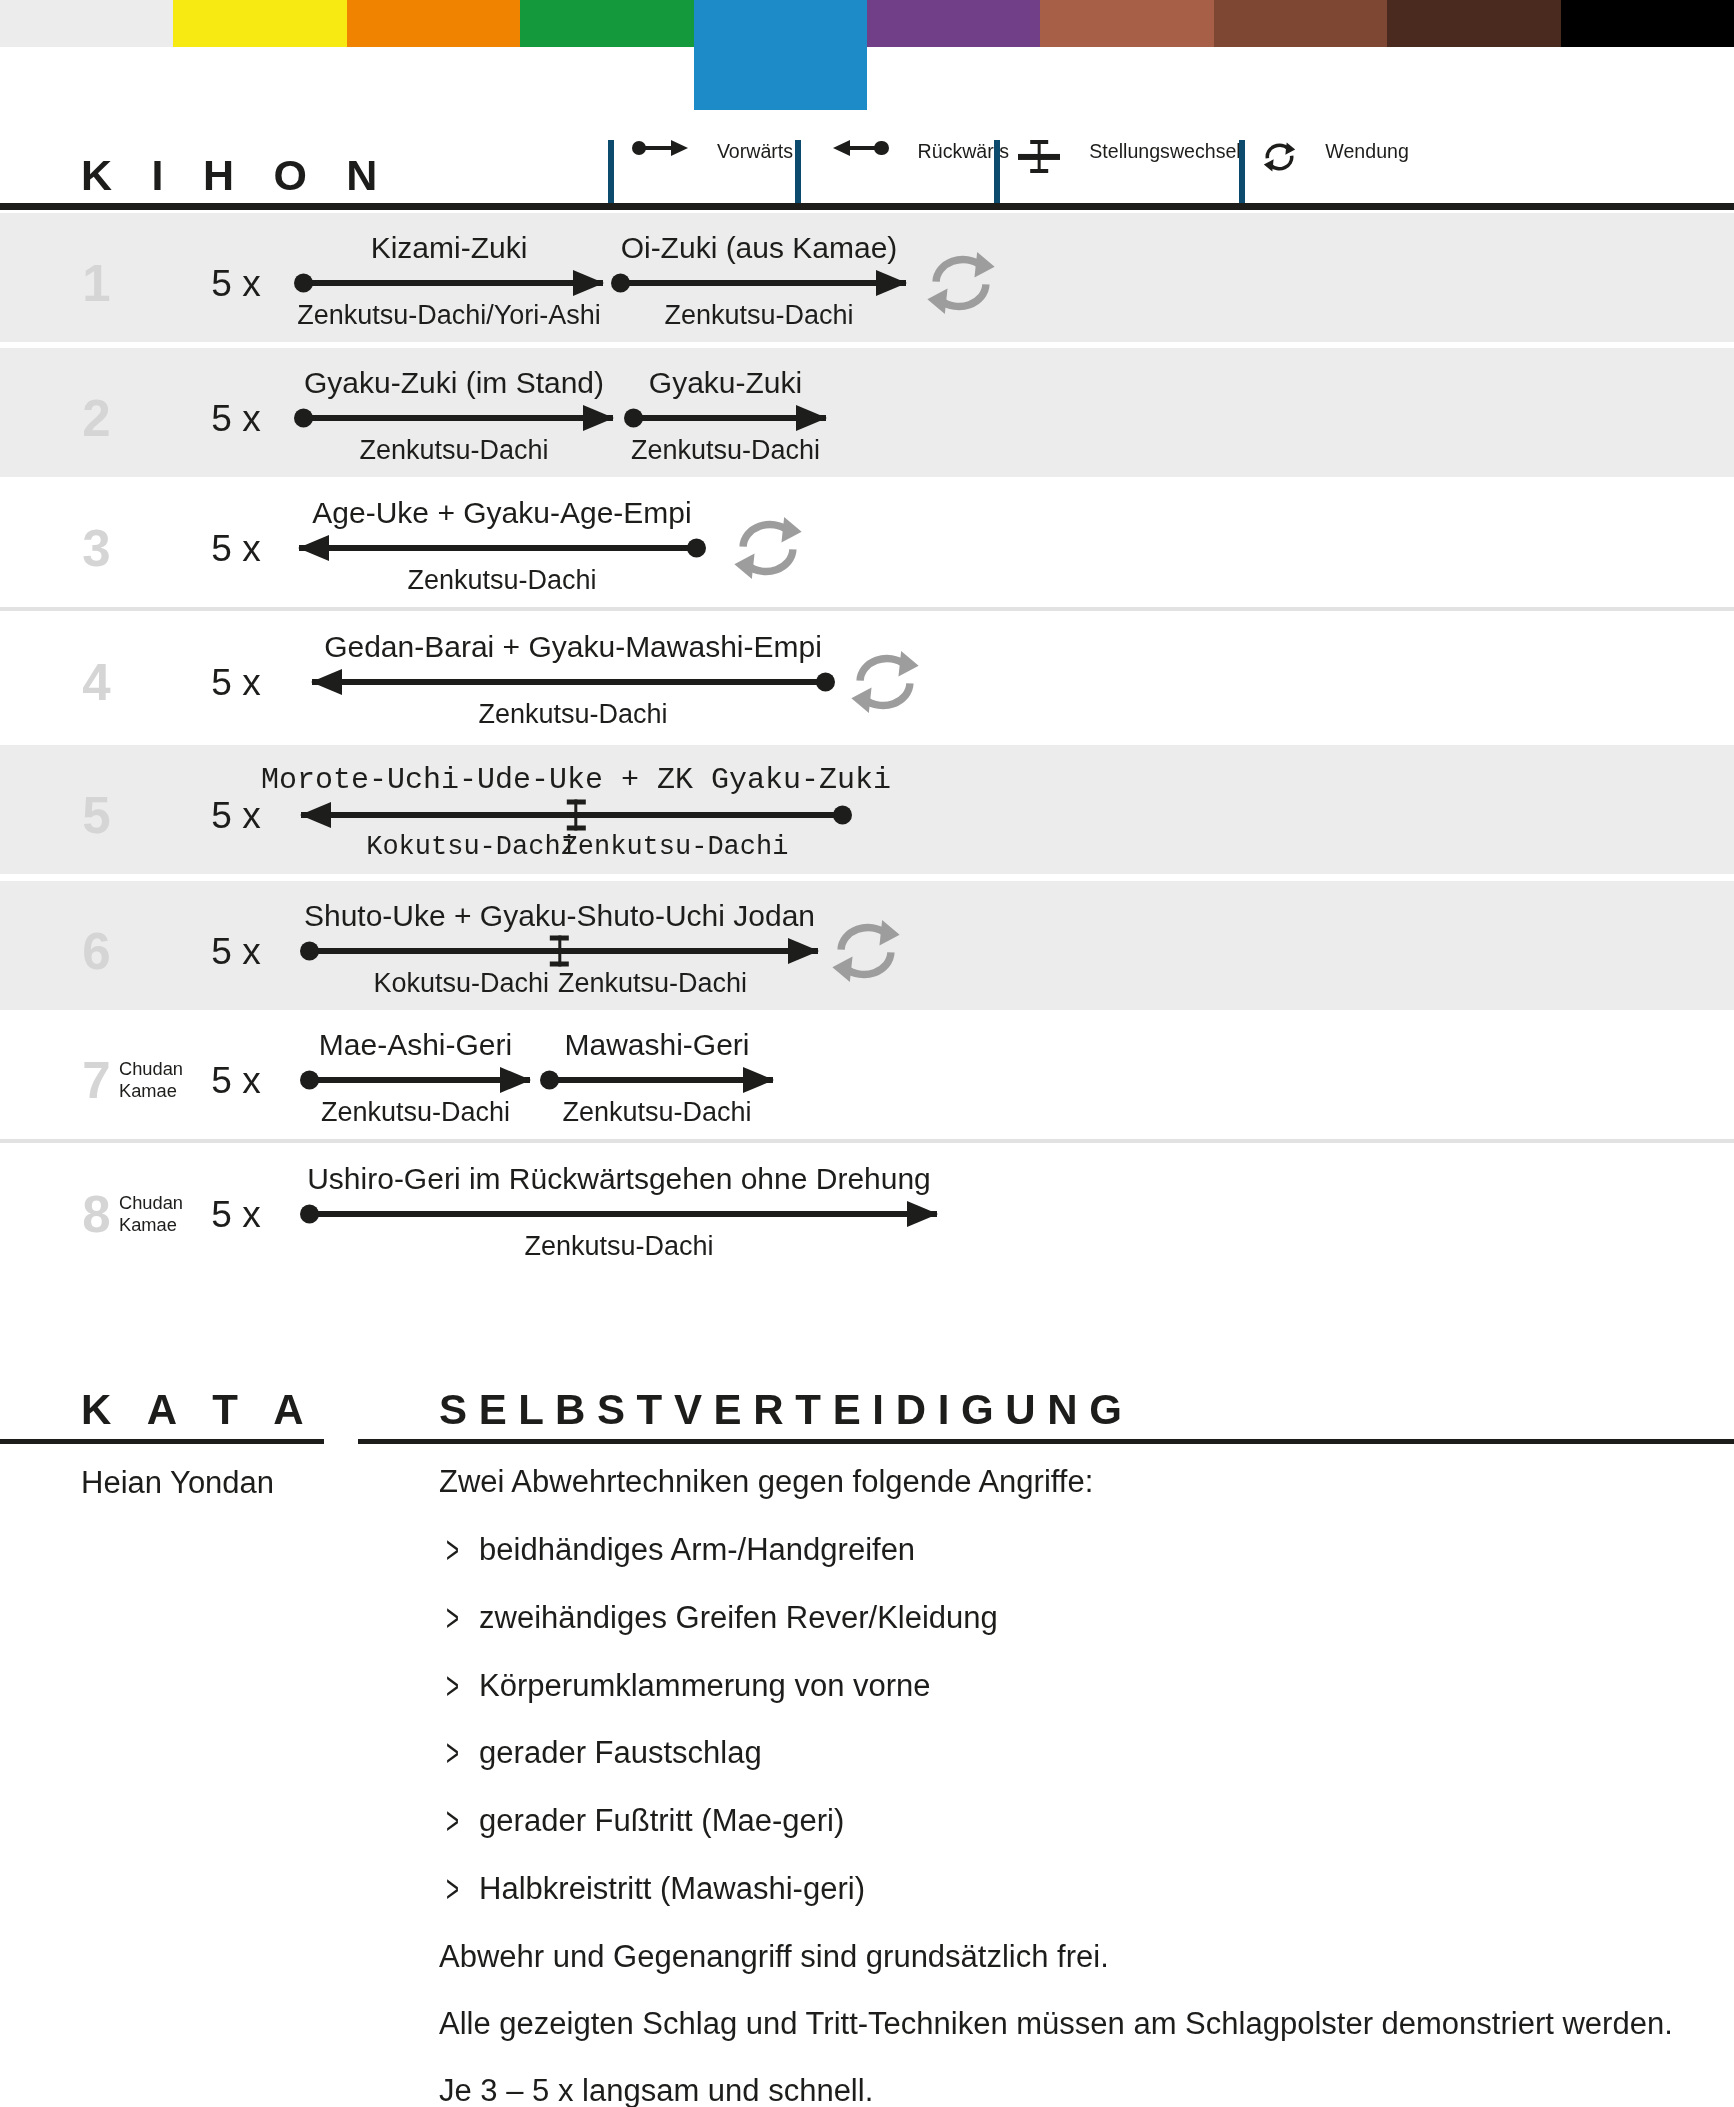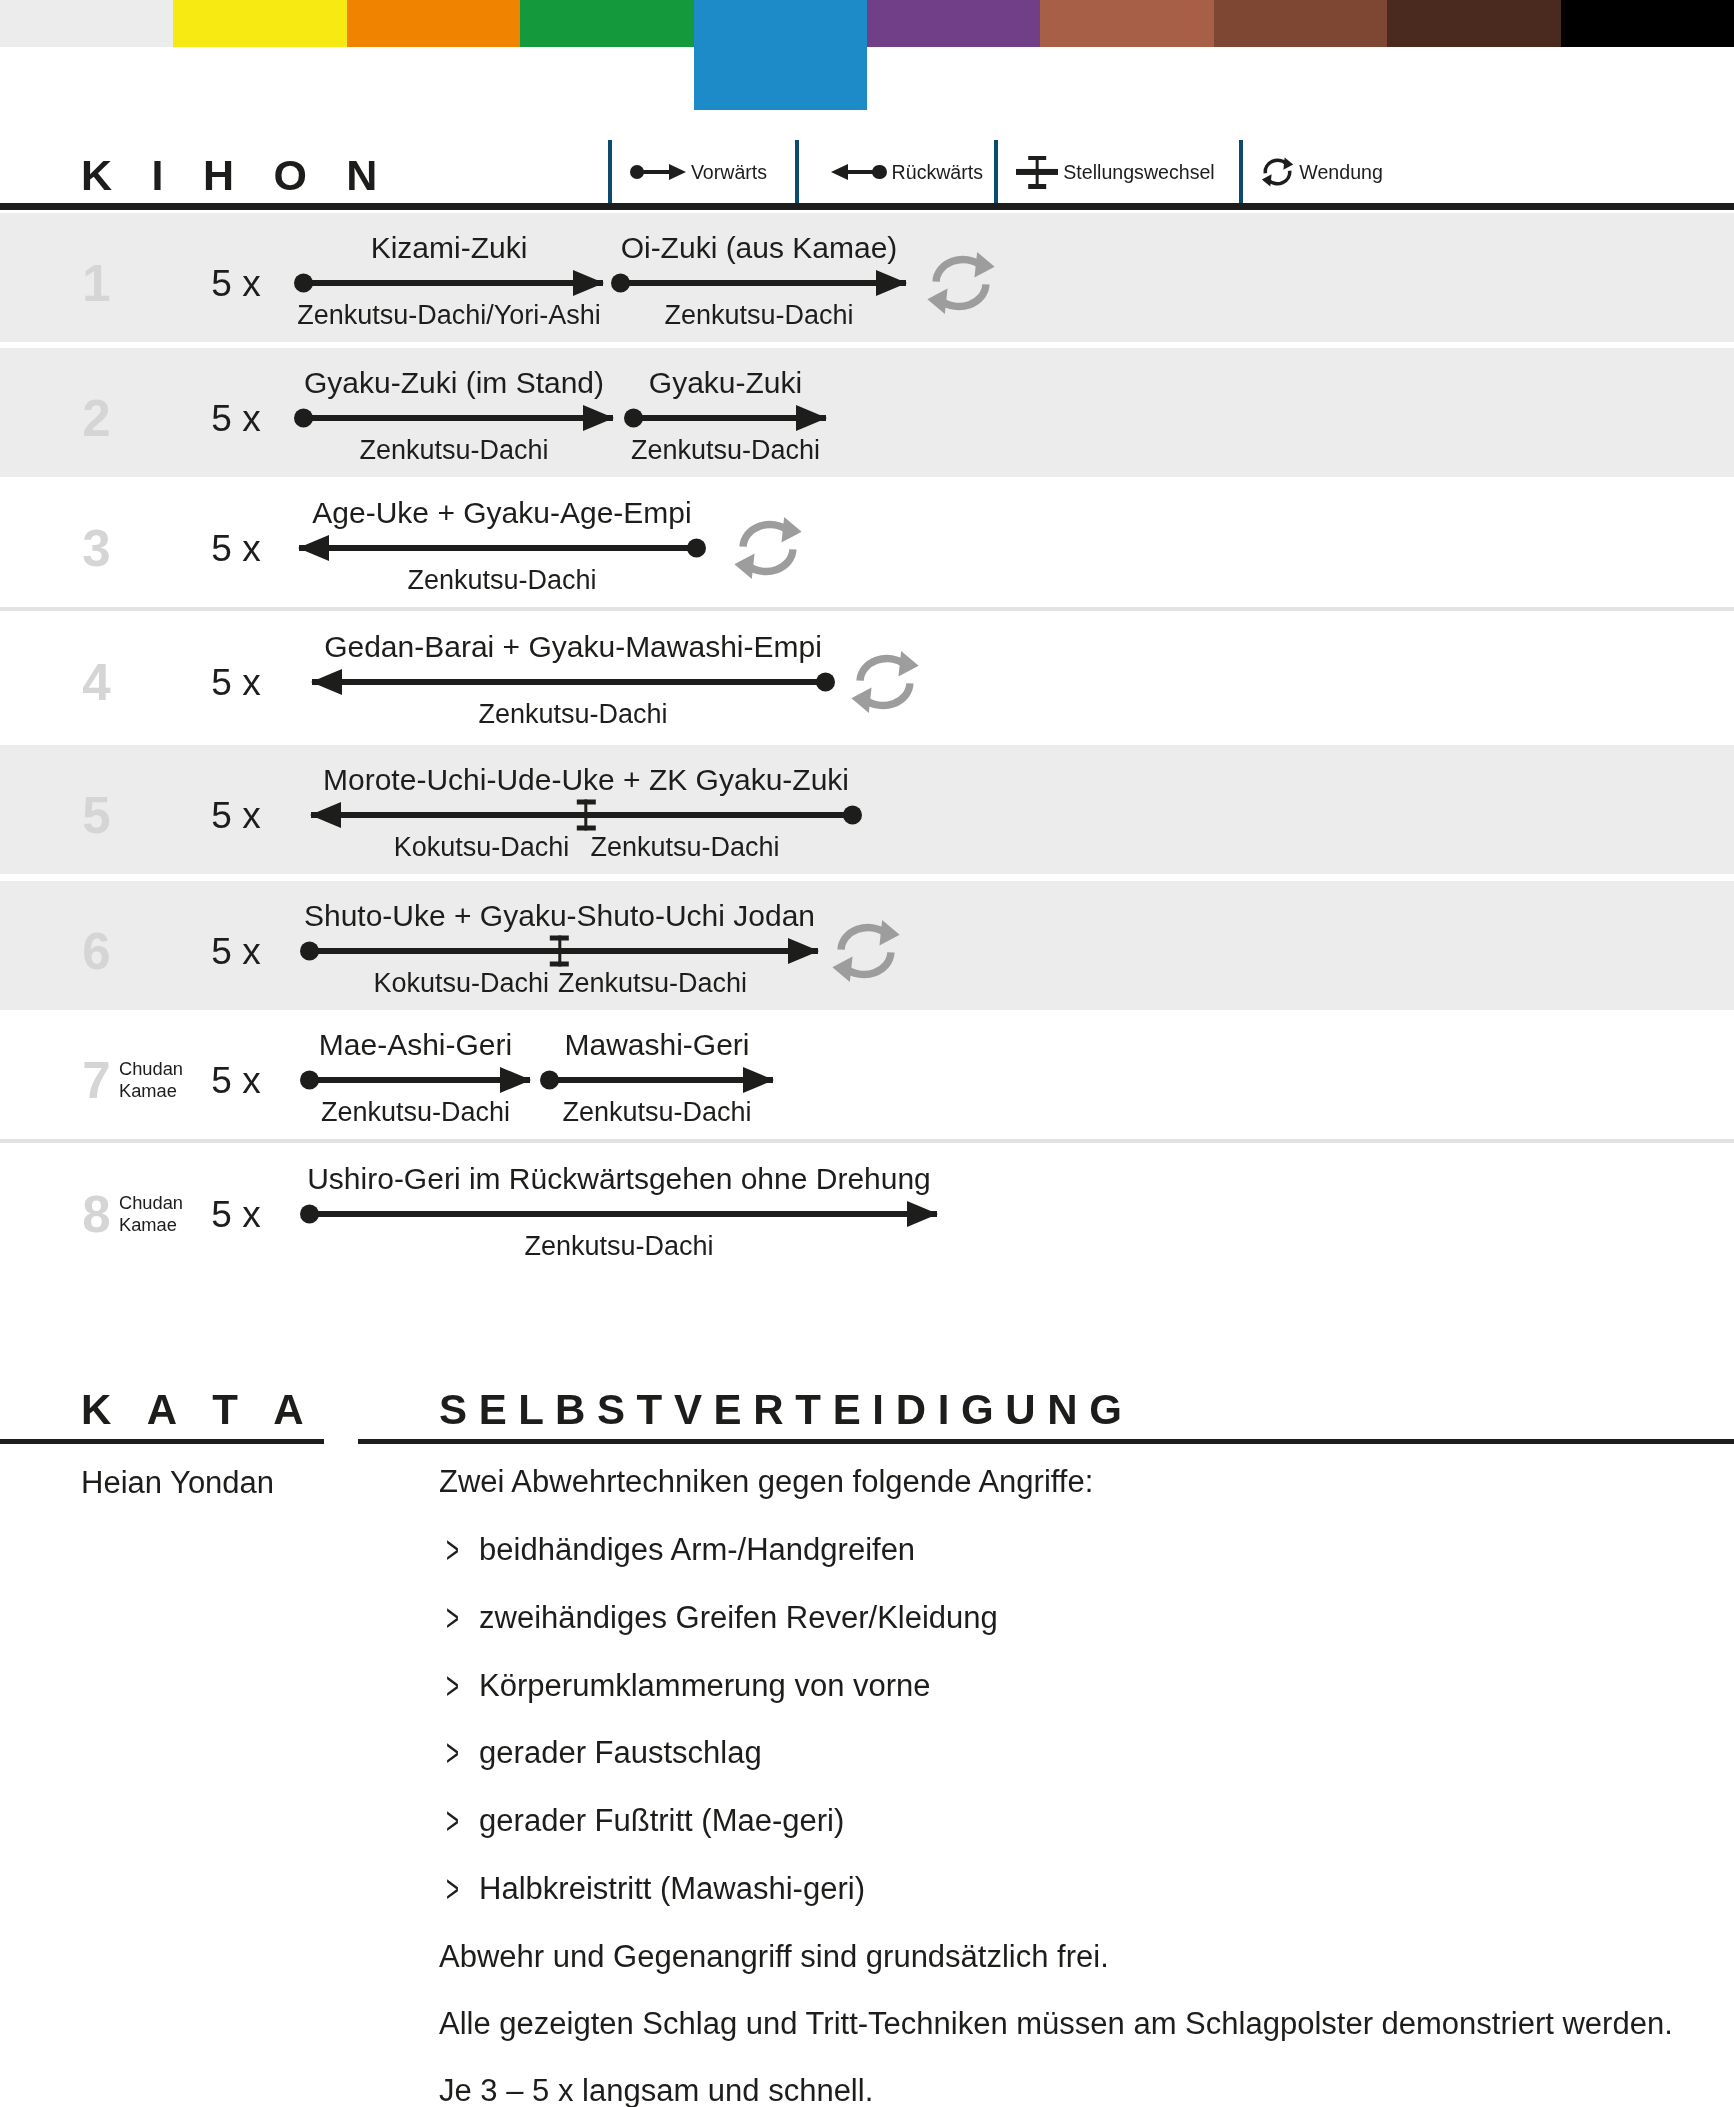--- a/index.html
+++ b/index.html
@@ -8,22 +8,22 @@
 
   
   .belt{position:absolute;left:0;top:0;width:1734px;height:47px;display:flex;}
   .belt .seg-c{flex:1;height:47px;}
   .belt-tab{position:absolute;left:694px;top:0;width:173px;height:110px;}
 
   
   .kihon-title{position:absolute;left:81px;top:154px;font-size:43px;font-weight:700;
                letter-spacing:0.32em;line-height:1;white-space:nowrap;}
   .legend{position:absolute;left:608px;top:140px;height:64px;display:flex;}
-  .litem{border-left:4px solid #0c4a6e;box-sizing:border-box;display:flex;align-items:center;
-         padding-left:18.3px;gap:5px;font-size:19.6px;white-space:nowrap;}
+  .litem{border-left:6px solid #0c4a6e;box-sizing:border-box;display:flex;align-items:flex-start;
+         padding-left:18.3px;gap:29px;font-size:19.6px;white-space:nowrap;}
   .lic{display:flex;align-items:center;flex:none;}
   .ldot{width:14.2px;height:14.2px;border-radius:50%;background:#1d1d1b;flex:none;}
   .lline{width:28.4px;height:4.1px;background:#1d1d1b;margin:0 -2px;flex:none;}
   .lheadR{width:0;height:0;border-top:8.8px solid transparent;border-bottom:8.8px solid transparent;
           border-left:17.6px solid #1d1d1b;flex:none;}
   .lheadL{width:0;height:0;border-top:8.8px solid transparent;border-bottom:8.8px solid transparent;
           border-right:17.6px solid #1d1d1b;flex:none;}
   .ic-sw{position:relative;width:42px;height:33px;flex:none;}
   .ic-sw .swv{position:absolute;left:50%;transform:translateX(-50%);top:0;bottom:0;width:2.7px;background:#1d1d1b;}
   .ic-sw .swm{position:absolute;left:0;right:0;top:50%;transform:translateY(-50%);height:6.1px;background:#1d1d1b;}
@@ -226,21 +226,21 @@
       <polygon points="74,6 100,28 70,44" fill="currentColor"></polygon>
       <path d="M87 54 A 40 34 0 0 1 20 78" fill="none" stroke="currentColor" stroke-width="11"></path>
       <polygon points="26,98 0,76 30,60" fill="currentColor"></polygon>
     </svg>
   </div>
 </div>
 
 <div class="krow bg-g" style="top:745px;">
   <div class="num">5</div>
   <div class="reps">5 x</div>
-  <div class="aseg" style="left:311px;width:550px;">
+  <div class="aseg" style="left:301px;width:550px;font-family:Liberation Mono, monospace;">
     <div class="alabel">Morote-Uchi-Ude-Uke + ZK Gyaku-Zuki</div>
     <div class="aline">
       <span class="dot r"></span>
         <span class="head l"></span>
         <span class="tm"></span>
     </div>
     <div class="stance at" style="left:31%;">Kokutsu-Dachi</div>
     <div class="stance at" style="left:68%;">Zenkutsu-Dachi</div>
   </div>
 </div>

